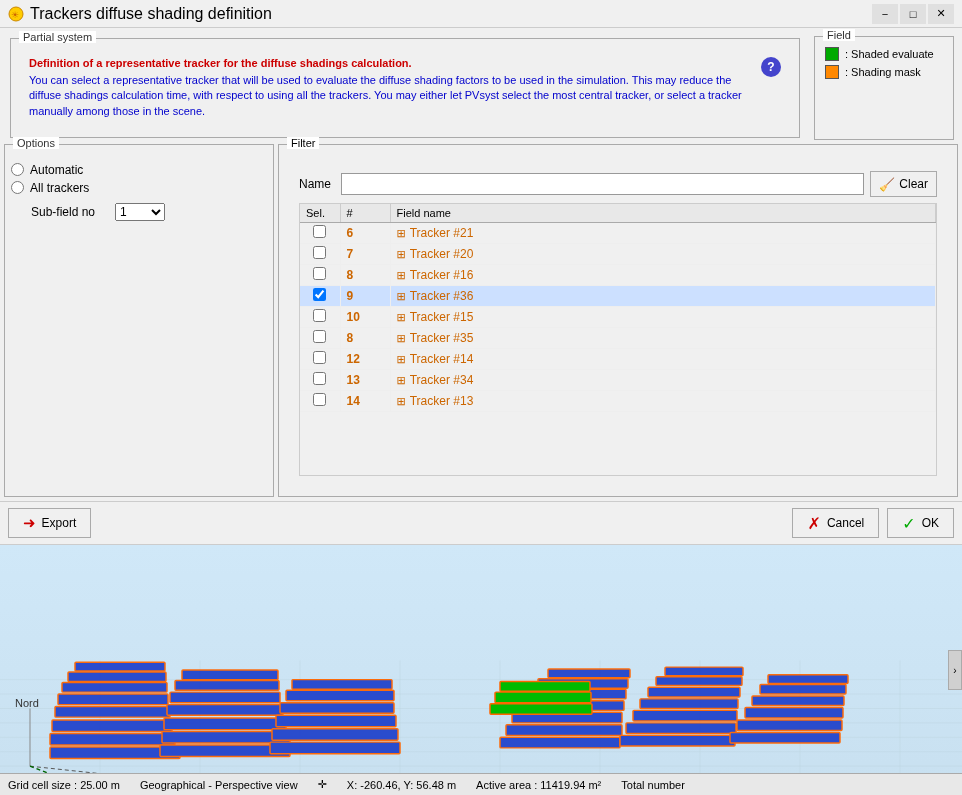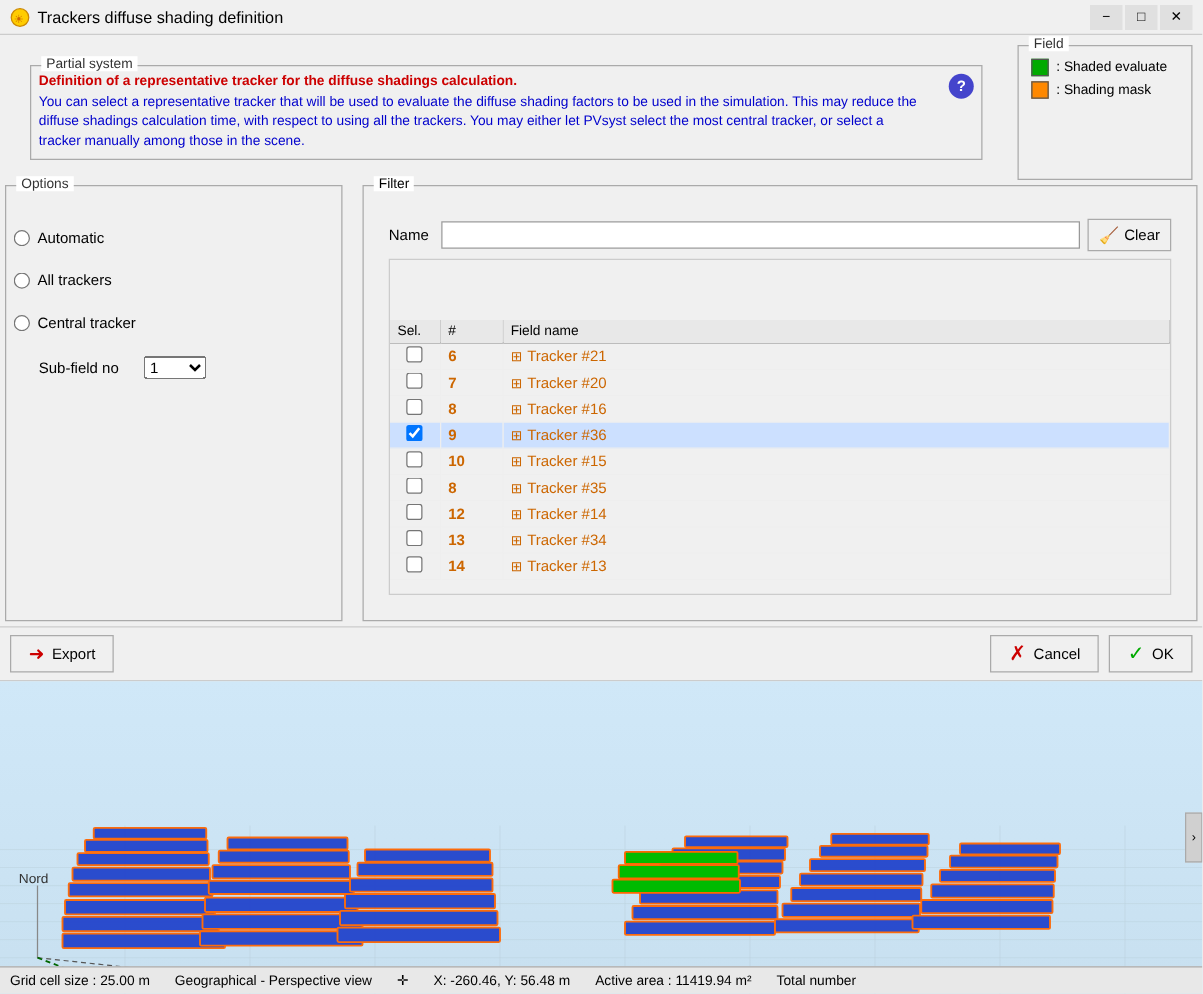--- a/index.html
+++ b/index.html
@@ -9,42 +9,42 @@
     .title-bar {
       background: #f0f0f0;
       border-bottom: 1px solid #ccc;
       height: 28px;
       display: flex;
       align-items: center;
       padding: 0 8px;
       user-select: none;
     }
     .title-bar-icon { width: 16px; height: 16px; margin-right: 6px; }
-    .title-bar-text { flex: 1; font-size: 13px; color: #000; }
+    .title-bar-text { flex: 1; font-size: 16px; color: #000; }
     .title-bar-controls { display: flex; gap: 2px; }
     .title-bar-btn {
       width: 26px; height: 20px;
       border: none; background: #e0e0e0;
       cursor: pointer; font-size: 11px;
       display: flex; align-items: center; justify-content: center;
     }
 
     
     .main-content {
       display: flex;
       flex-direction: column;
       height: calc(795px - 28px);
     }
 
     
     .partial-system {
       flex: 1;
       border: 1px solid #aaa;
-      margin: 20px;
-      padding: 6px;
+      margin: 6px;
+      padding: 18px;
       position: relative;
     }
     .section-title {
       position: absolute;
       top: -8px;
       left: 8px;
       background: #fff;
       padding: 0 4px;
       font-size: 11px;
       color: #333;
@@ -81,37 +81,37 @@
       border: 1px solid #555;
       margin-right: 6px;
       flex-shrink: 0;
     }
 
     
     .middle-area {
       display: flex;
       flex-direction: row;
       margin: 0 4px 4px 4px;
-      gap: 16px;
+      gap: 4px;
       height: 412px;
       border-radius: 29px;
     }
 
     
     .options-panel {
       border: 1px solid #aaa;
       padding: 6px;
       width: 270px;
       position: relative;
       flex-shrink: 0;
     }
     .radio-item {
       display: flex;
-      align-items: flex-end;
-      margin: 20px 0;
+      align-items: flex-start;
+      margin: 4px 0;
       font-size: 12px;
     }
     .radio-item input[type=radio] { margin-right: 6px; }
     .subfield-row {
       display: flex;
       align-items: center;
       margin-top: 8px;
       font-size: 12px;
       margin-left: 20px;
     }
@@ -158,21 +158,20 @@
 
     
     .tracker-table {
       flex: 1;
       overflow-y: auto;
       border: 1px solid #ccc;
     }
     table {
       width: 100%;
       border-collapse: collapse;
-      margin-top: 48px;
     }
     thead th {
       background: #e8e8e8;
       border-bottom: 1px solid #aaa;
       border-right: 1px solid #ccc;
       padding: 3px 6px;
       text-align: left;
       font-size: 11px;
       font-weight: normal;
       position: sticky;
@@ -350,24 +349,20 @@
     <div class="options-panel">
       <span class="section-title">Options</span>
       <div style="padding-top: 8px;">
         <div class="radio-item">
           <input type="radio" name="trackerOption" id="automatic" style="">
           <label for="automatic">Automatic</label>
         </div>
         <div class="radio-item">
           <input type="radio" name="trackerOption" id="allTrackers" style="">
           <label for="allTrackers">All trackers</label>
-        </div>
-        <div class="radio-item">
-          <input type="radio" name="trackerOption" id="centralTracker" style="">
-          <label for="centralTracker">Central tracker</label>
         </div>
         <div class="subfield-row">
           <label>Sub-field no</label>
           <select>
             <option>1</option>
             <option>2</option>
             <option>3</option>
           </select>
         </div>
       </div>

